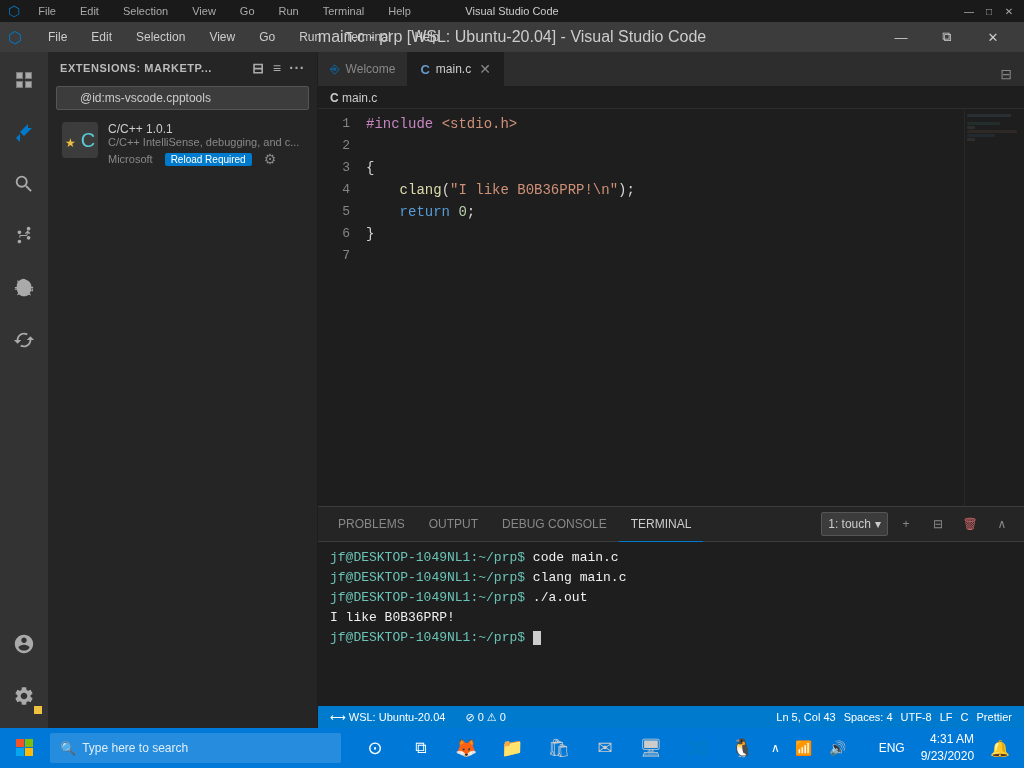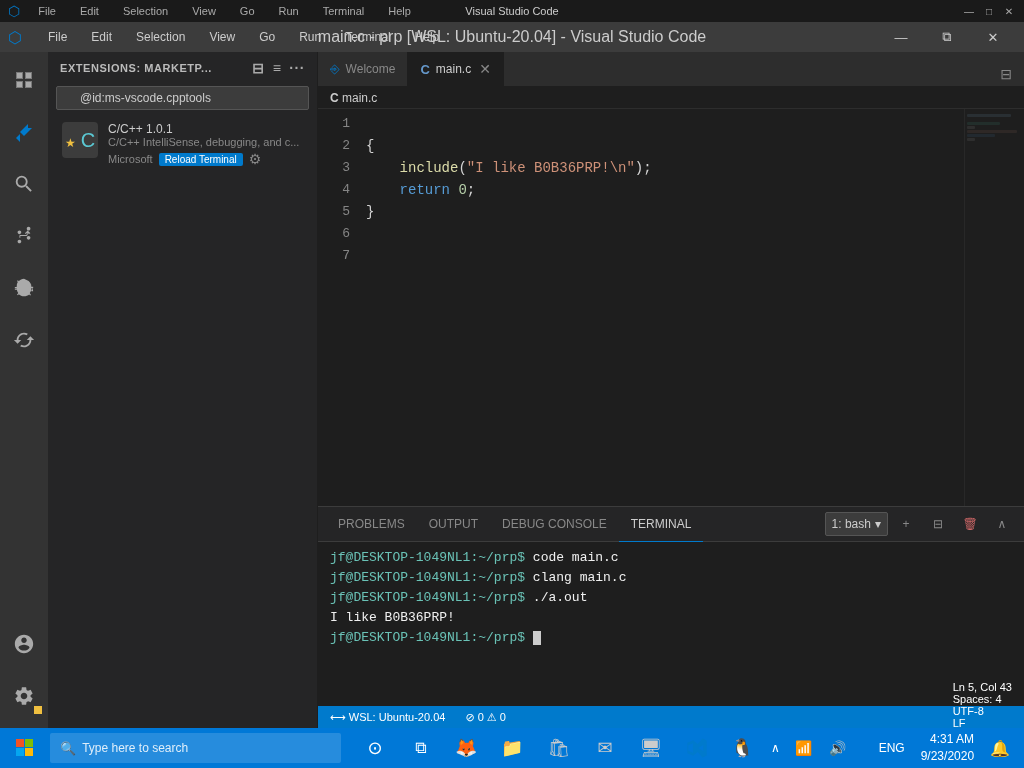--- a/index.html
+++ b/index.html
@@ -140,21 +140,21 @@
       align-items: center;
       justify-content: center;
       font-size: 18px;
       color: #007acc;
       flex-shrink: 0;
     }
     .ext-item-icon .star { color: #f0c040; font-size: 12px; }
     .ext-item-info { flex: 1; min-width: 0; }
     .ext-item-name { font-size: 12px; color: #ccc; font-weight: 500; }
     .ext-item-desc { font-size: 11px; color: #888; white-space: nowrap; overflow: hidden; text-overflow: ellipsis; }
-    .ext-item-meta { display: flex; align-items: center; gap: 6px; margin-top: 3px; }
+    .ext-item-meta { display: flex; align-items: center; gap: 12px; margin-top: 3px; }
     .ext-item-publisher { font-size: 11px; color: #888; }
     .reload-badge {
       background: #007acc;
       color: #fff;
       font-size: 10px;
       padding: 1px 6px;
       border-radius: 2px;
     }
     .ext-settings-icon { color: #888; font-size: 14px; cursor: pointer; }
 
@@ -395,21 +395,21 @@
       background: #007acc;
       display: flex;
       align-items: center;
       padding: 0 8px;
       gap: 12px;
       font-size: 11px;
       color: #fff;
       flex-shrink: 0;
     }
     .status-item { display: flex; align-items: center; gap: 3px; cursor: pointer; padding: 0 4px; }
-    .status-right { margin-left: auto; display: flex; gap: 0; flex-direction: column; }
+    .status-right { margin-left: auto; display: flex; gap: 0; }
   </style>
 </head>
 <body>
 
 <div class="os-title-bar">
   <div class="os-menu">
     <span style="color:#007acc;font-size:14px;">⬡</span>
     <span class="menu-item">File</span>
     <span class="menu-item">Edit</span>
     <span class="menu-item">Selection</span>
@@ -515,21 +515,21 @@
           <div>
             <span class="star">★</span>
             <span style="font-size:20px;color:#5bc9d4;">C</span>
           </div>
         </div>
         <div class="ext-item-info">
           <div class="ext-item-name">C/C++ 1.0.1</div>
           <div class="ext-item-desc">C/C++ IntelliSense, debugging, and c...</div>
           <div class="ext-item-meta">
             <span class="ext-item-publisher">Microsoft</span>
-            <span class="reload-badge">Reload Terminal</span>
+            <span class="reload-badge">Reload Required</span>
             <span class="ext-settings-icon">⚙</span>
           </div>
         </div>
       </div>
     </div>
 
     <div class="editor-area">
 
       <div class="tab-bar">
         <div class="tab">
@@ -555,23 +555,24 @@
         <div class="line-numbers">
           <div>1</div>
           <div>2</div>
           <div>3</div>
           <div>4</div>
           <div>5</div>
           <div>6</div>
           <div>7</div>
         </div>
         <div class="code-content">
+          <div class="code-line"><span class="inc">#include</span> <span class="inc2">&lt;stdio.h&gt;</span></div>
           <div class="code-line">&nbsp;</div>
           <div class="code-line"><span class="pun">{</span></div>
-          <div class="code-line">    <span class="fn">include</span><span class="pun">(</span><span class="str">"I like B0B36PRP!\n"</span><span class="pun">);</span></div>
+          <div class="code-line">    <span class="fn">clang</span><span class="pun">(</span><span class="str">"I like B0B36PRP!\n"</span><span class="pun">);</span></div>
           <div class="code-line">    <span class="kw">return</span> <span class="num">0</span><span class="pun">;</span></div>
           <div class="code-line"><span class="pun">}</span></div>
         </div>
         <div class="minimap">
           <div class="minimap-line" style="width:80%;background:#9cdcfe22;"></div>
           <div class="minimap-line" style="width:0;"></div>
           <div class="minimap-line" style="width:60%;background:#4ec9b022;"></div>
           <div class="minimap-line" style="width:15%;background:#d4d4d422;"></div>
           <div class="minimap-line" style="width:90%;background:#ce917822;"></div>
           <div class="minimap-line" style="width:50%;background:#569cd622;"></div>
@@ -580,21 +581,21 @@
       </div>
 
       <div class="terminal-panel">
         <div class="terminal-tabs">
           <div class="terminal-tab">PROBLEMS</div>
           <div class="terminal-tab">OUTPUT</div>
           <div class="terminal-tab">DEBUG CONSOLE</div>
           <div class="terminal-tab active">TERMINAL</div>
           <div class="terminal-actions">
             <div class="terminal-dropdown">
-              <span>1: bash</span>
+              <span>1: touch</span>
               <span>▾</span>
             </div>
             <div class="terminal-action-btn" title="New Terminal">+</div>
             <div class="terminal-action-btn" title="Split Terminal">⊟</div>
             <div class="terminal-action-btn" title="Kill Terminal" style="color:#cc6666;">🗑</div>
             <div class="terminal-action-btn" title="Maximize Panel">∧</div>
           </div>
         </div>
         <div class="terminal-body">
           <div>

